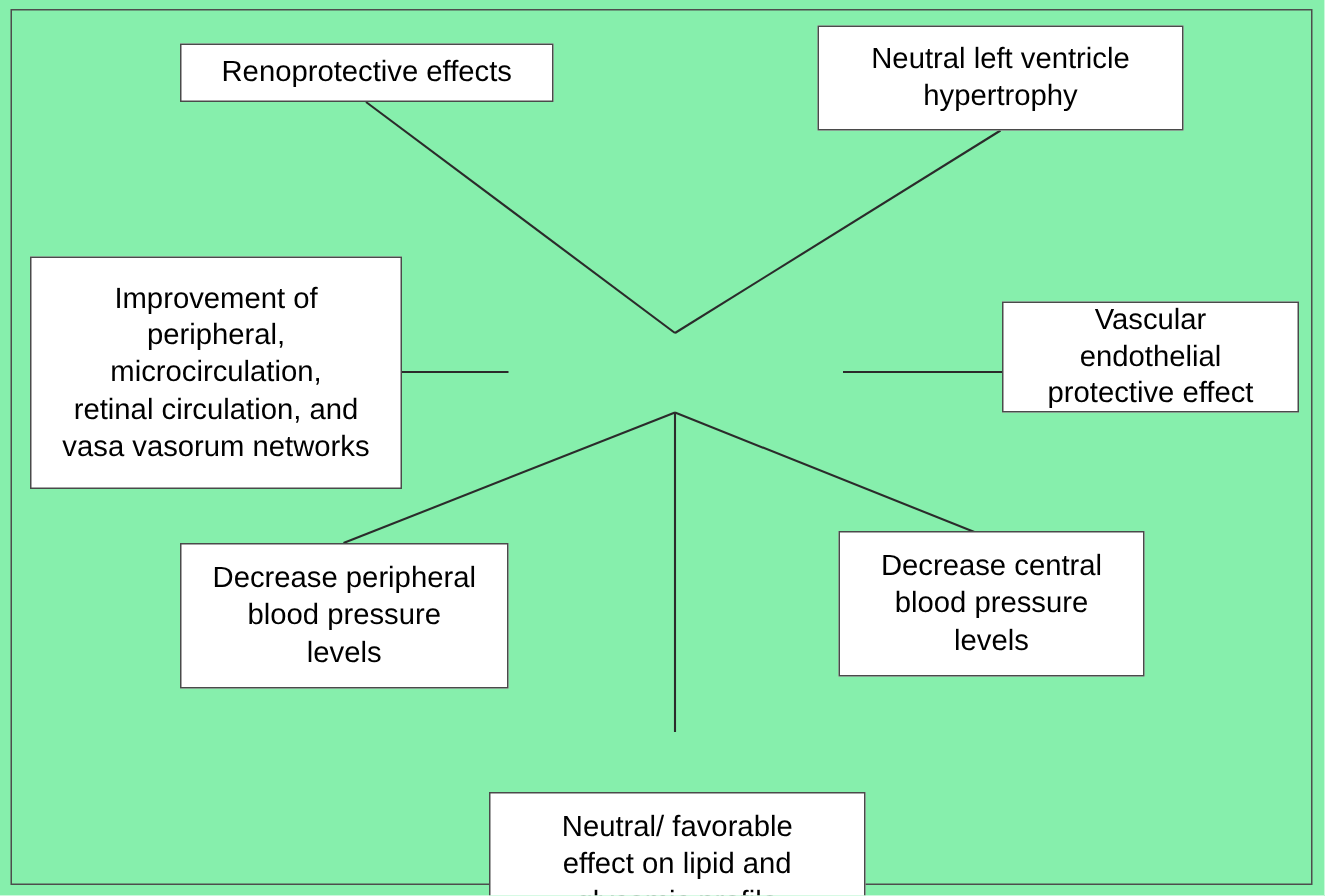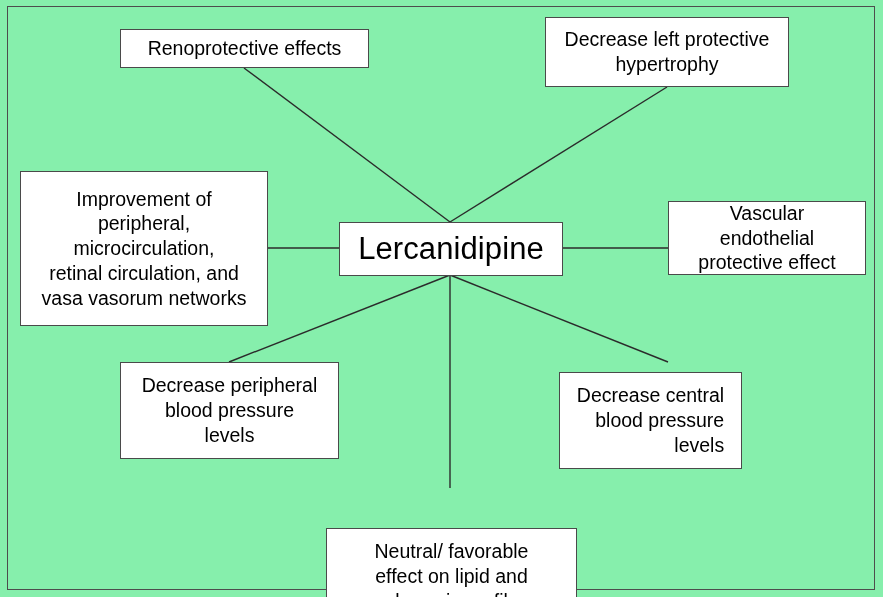--- a/index.html
+++ b/index.html
@@ -52,21 +52,21 @@
     font-size: 31px;
     letter-spacing: 0.1px;
   }
   
   #node-reno            { left:120px; top:29px;  width:249px; height:39px;  }
   #node-lvh             { left:545px; top:17px;  width:244px; height:70px;  }
   #node-improvement     { left:20px;  top:171px; width:248px; height:155px; }
   #node-center          { left:339px; top:222px; width:224px; height:54px;  }
   #node-vascular        { left:668px; top:201px; width:198px; height:74px;  }
   #node-peripheral-bp   { left:120px; top:362px; width:219px; height:97px;  }
-  #node-central-bp      { left:559px; top:372px; width:183px; height:97px;text-align:right;  }
+  #node-central-bp      { left:559px; top:354px; width:204px; height:97px;  }
   #node-lipid           { left:326px; top:488px; width:251px; height:97px;margin-top:40px;  }
 </style>
 </head>
 <body>
 
 <div id="canvas">
 
   <div id="outer-frame"></div>
 
   <svg id="edge-layer" viewBox="0 0 883 597" xmlns="http://www.w3.org/2000/svg">
@@ -76,30 +76,29 @@
       <line x1="268" y1="248" x2="339" y2="248"></line>
       <line x1="562" y1="248" x2="668" y2="248"></line>
       <line x1="229" y1="362" x2="450" y2="275"></line>
       <line x1="668" y1="362" x2="450" y2="275"></line>
       <line x1="450" y1="488" x2="450" y2="275"></line>
     </g>
   </svg>
 
   <div class="node satellite" id="node-reno">Renoprotective effects</div>
 
-  <div class="node satellite" id="node-lvh">Decrease left protective
+  <div class="node satellite" id="node-lvh">Neutral left ventricle
 hypertrophy</div>
 
   <div class="node satellite" id="node-improvement">Improvement of
 peripheral,
 microcirculation,
 retinal circulation, and
 vasa vasorum networks</div>
 
-  <div class="node" id="node-center">Lercanidipine</div>
 
   <div class="node satellite" id="node-vascular">Vascular
 endothelial
 protective effect</div>
 
   <div class="node satellite" id="node-peripheral-bp">Decrease peripheral
 blood pressure
 levels</div>
 
   <div class="node satellite" id="node-central-bp">Decrease central

